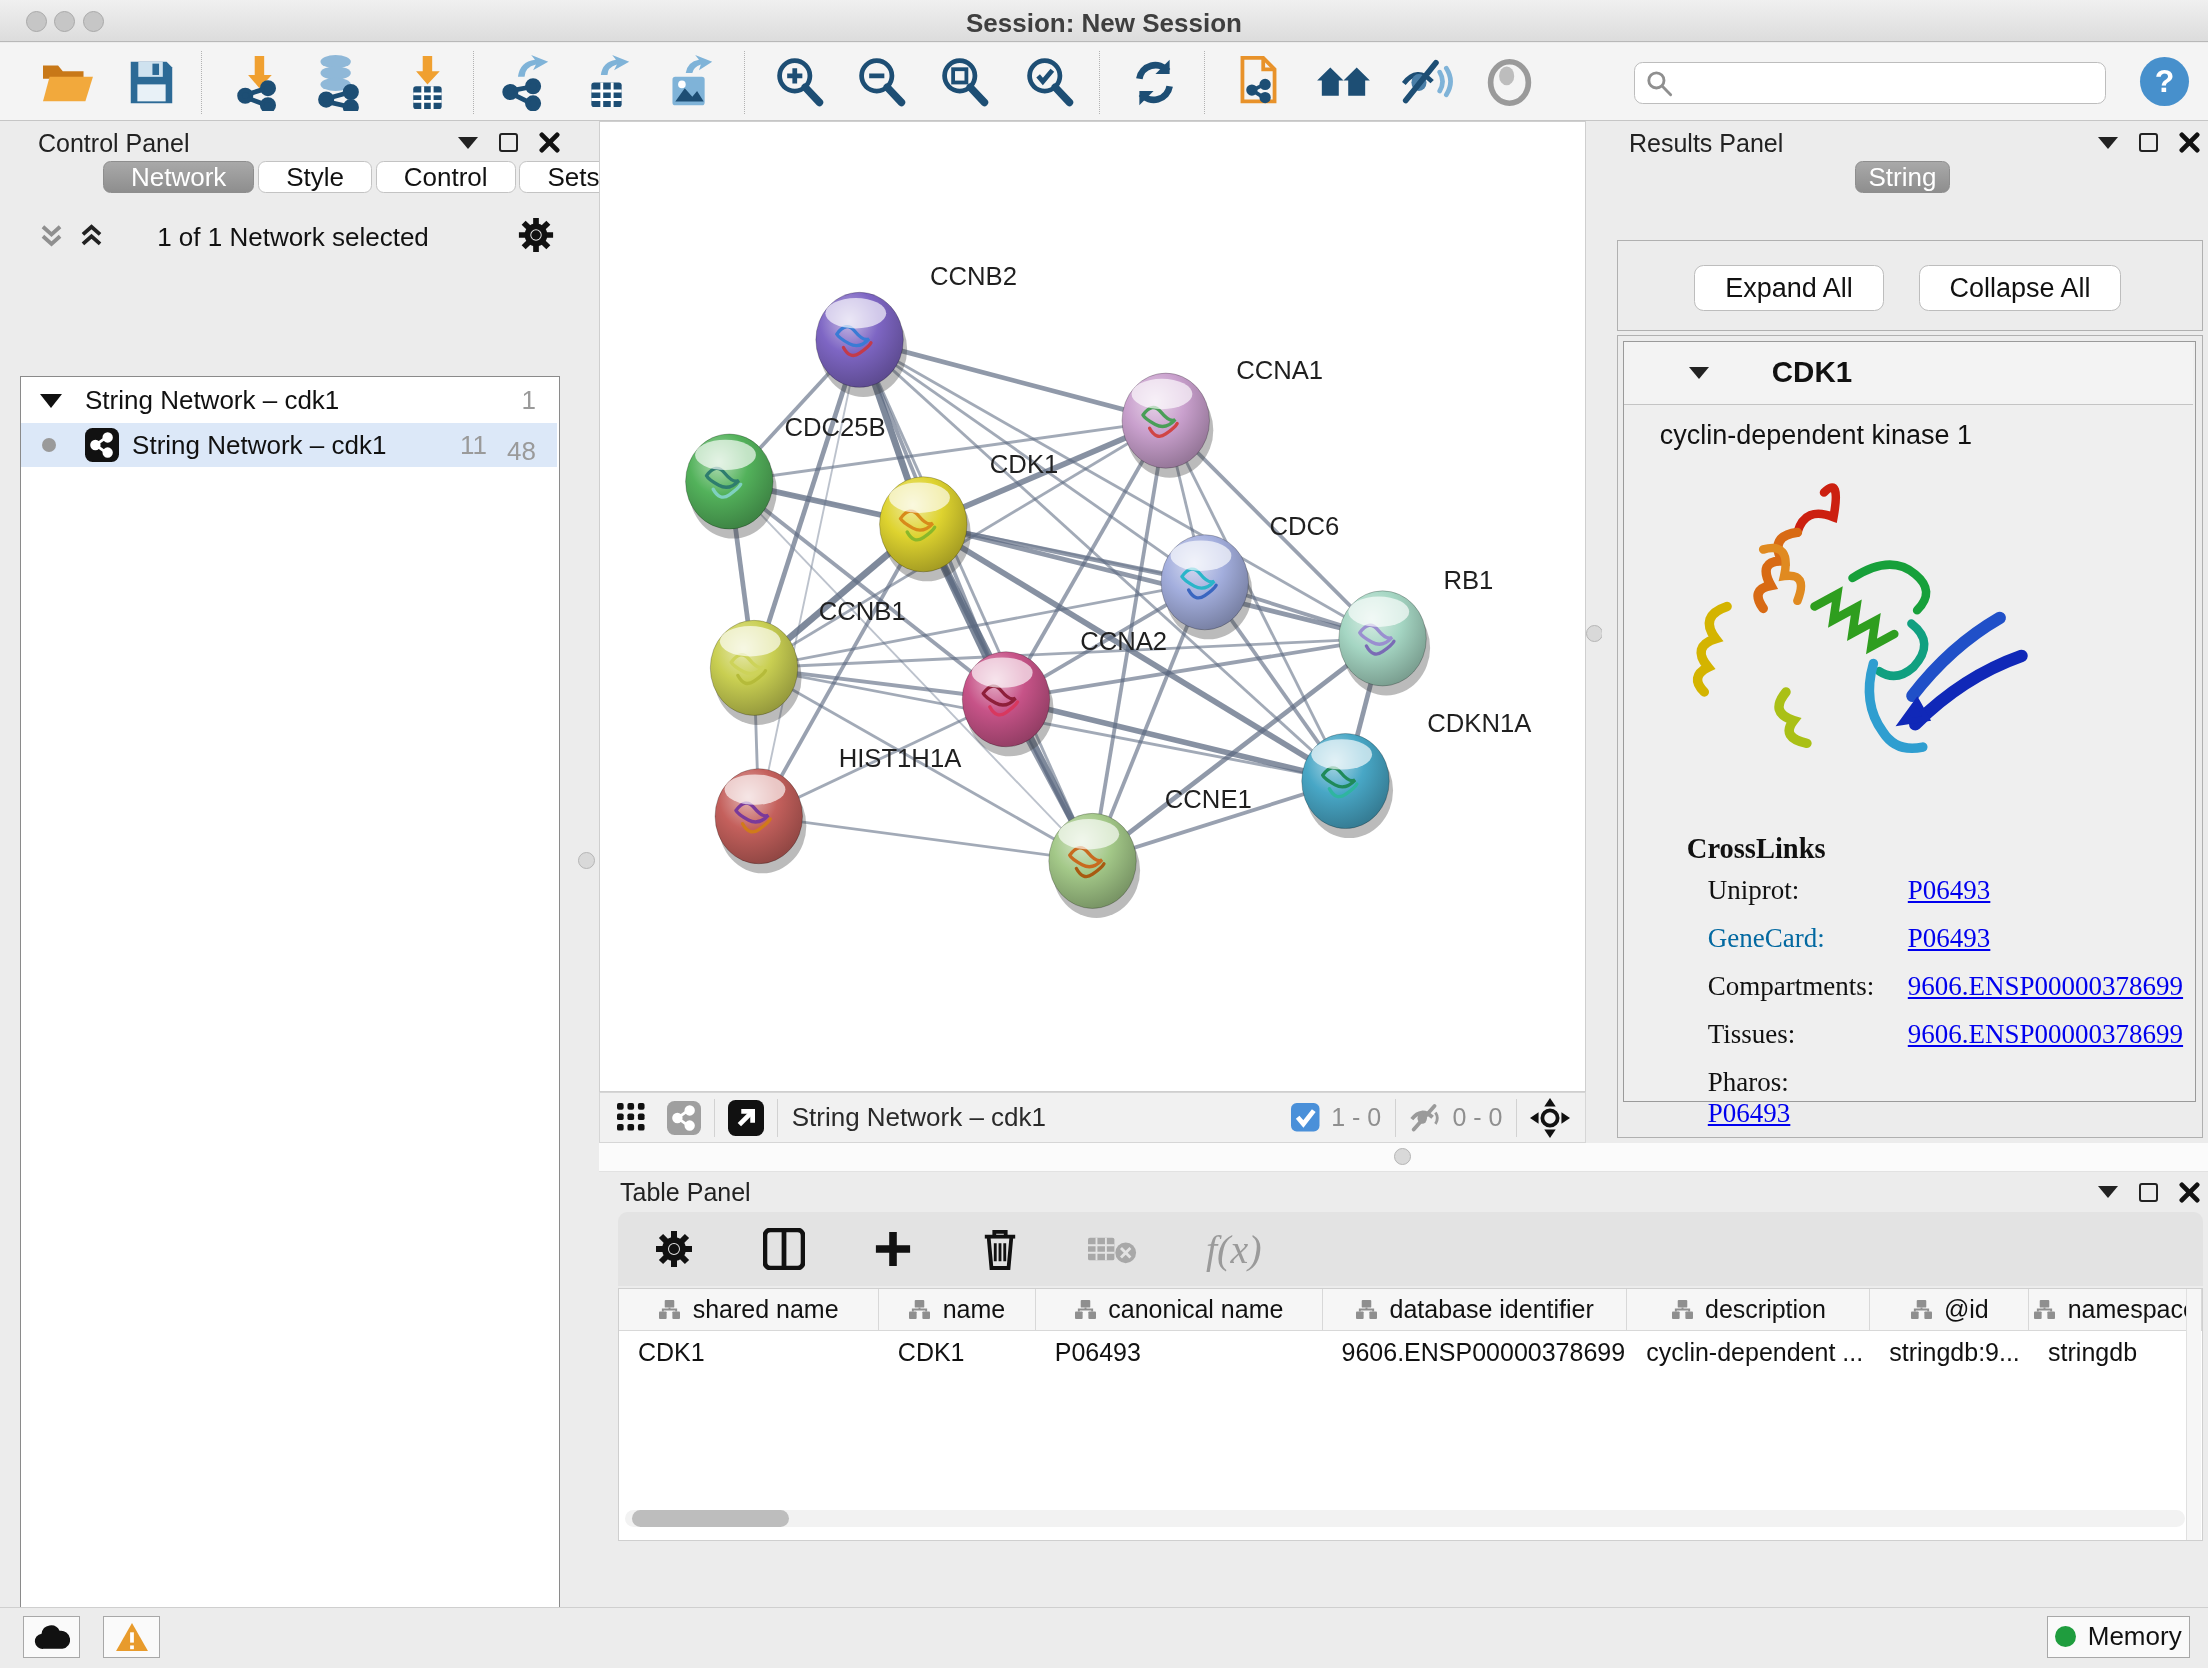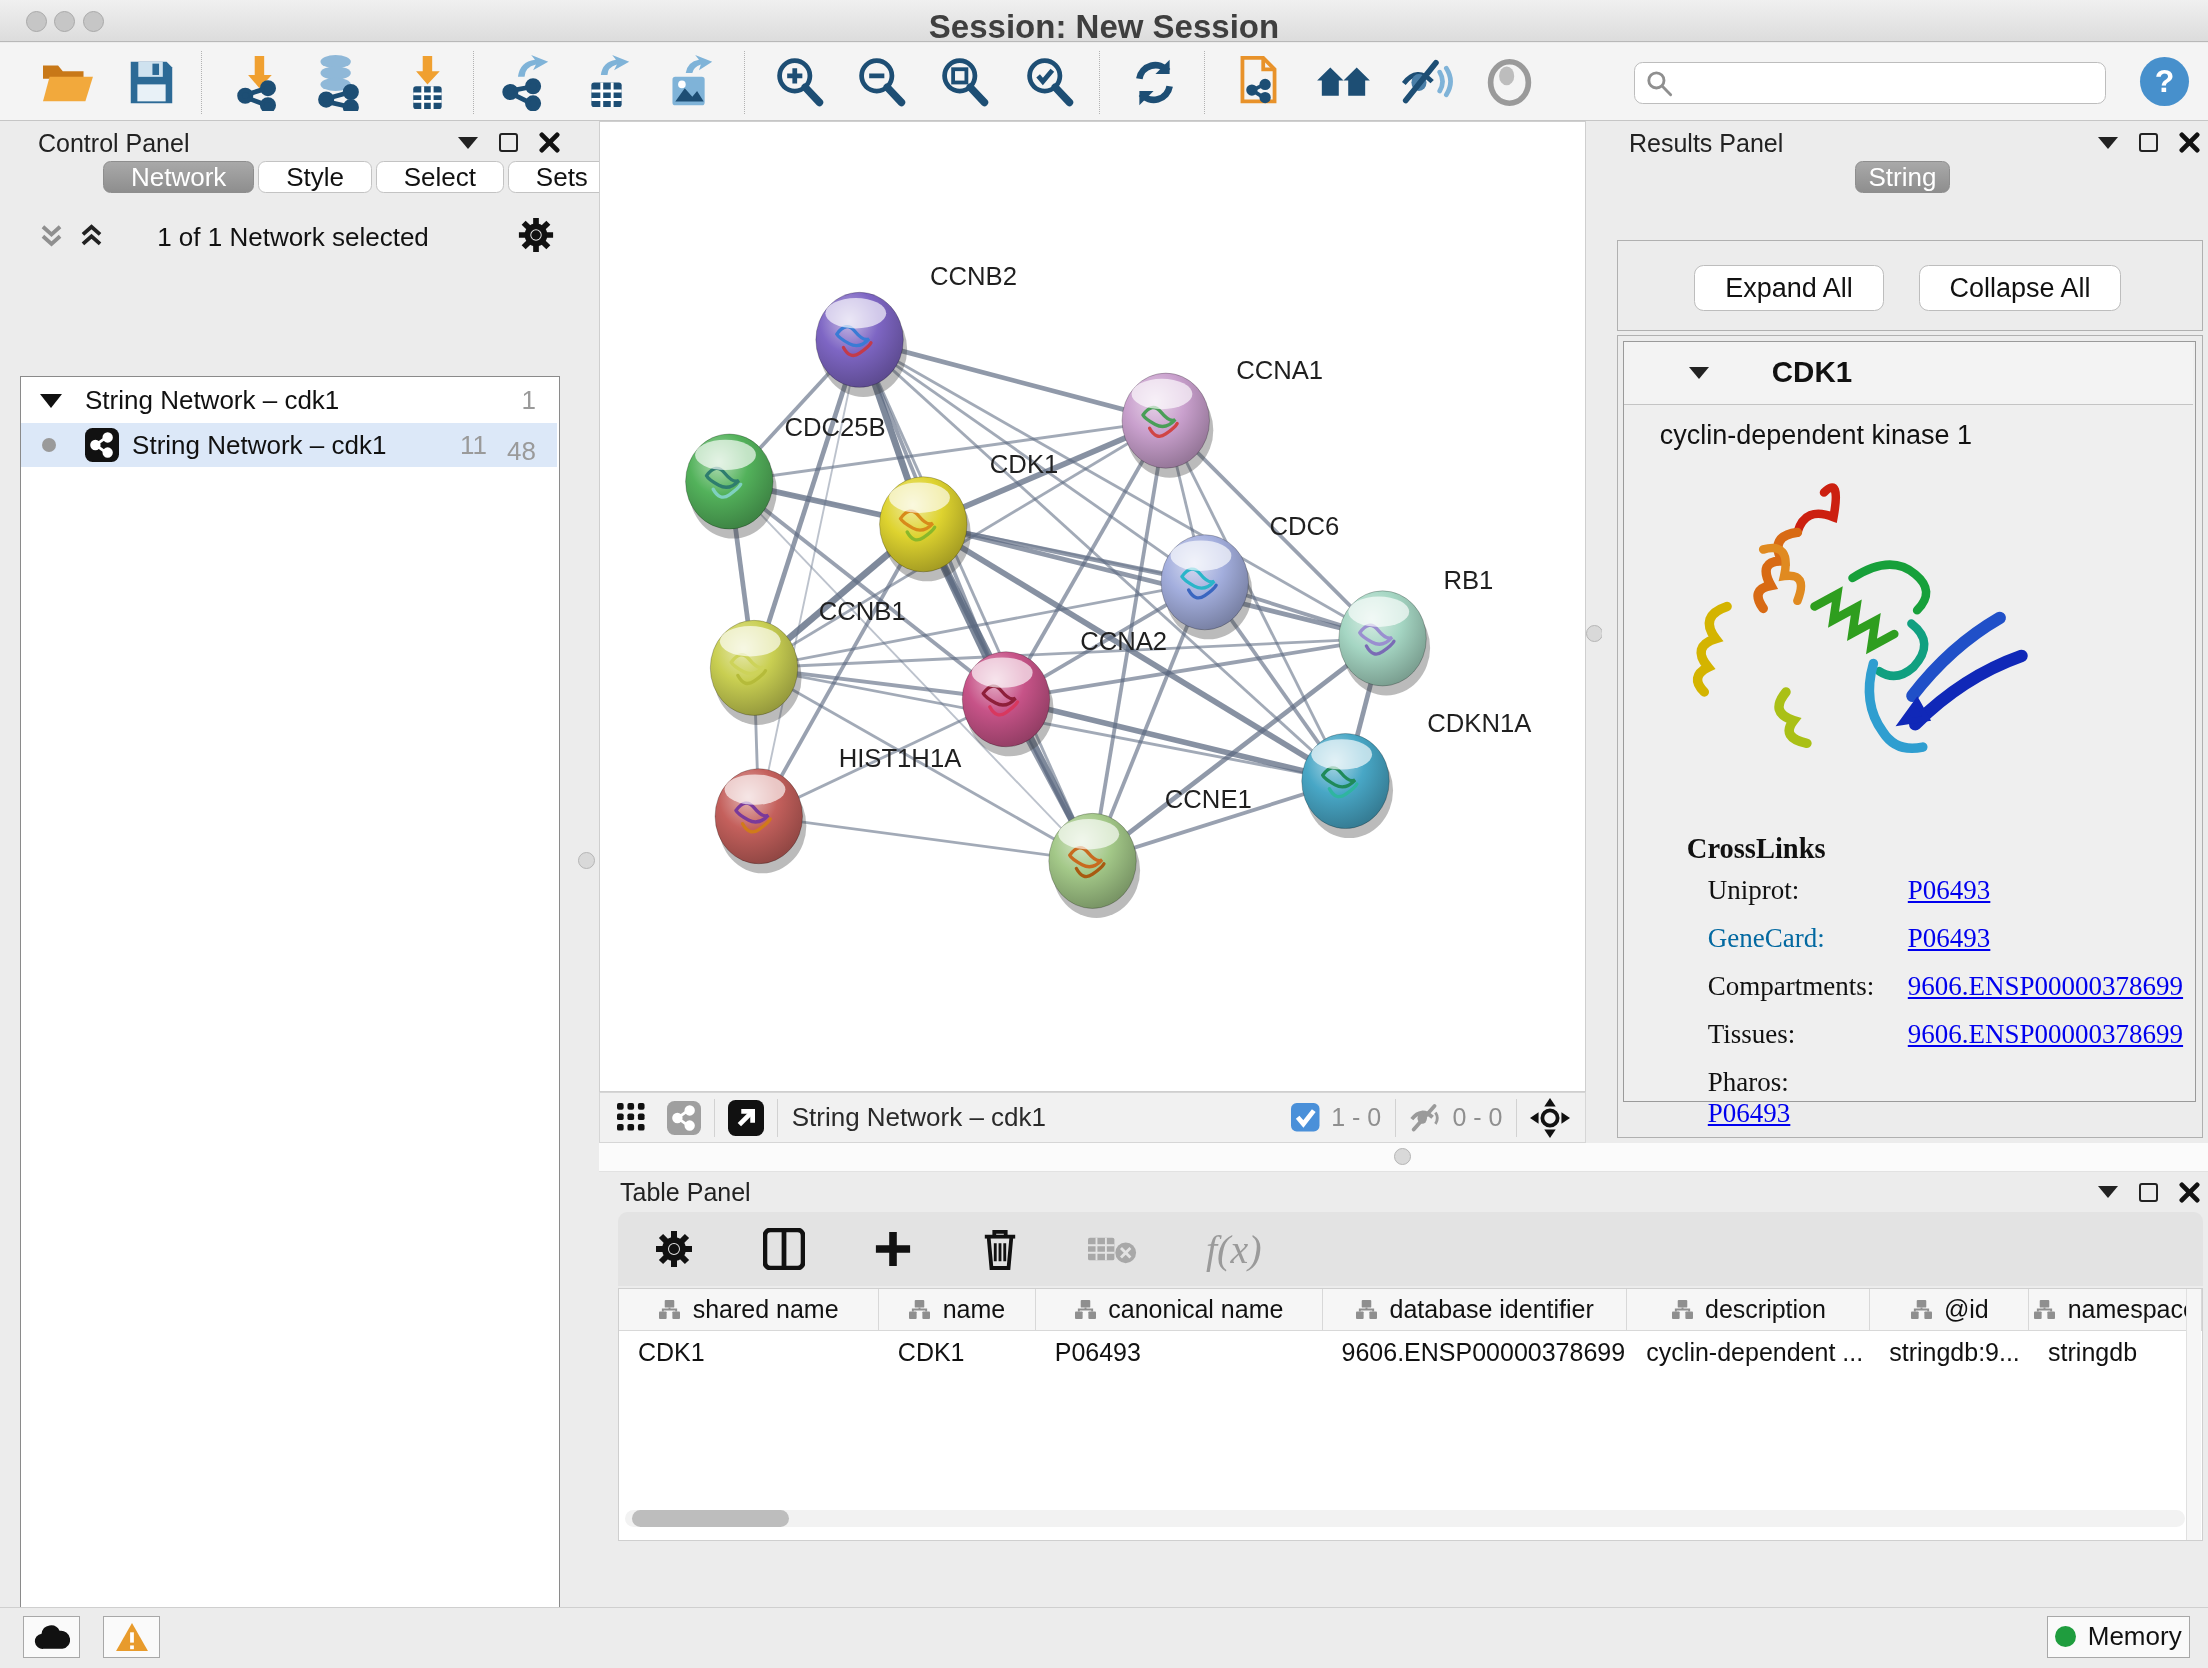--- a/index.html
+++ b/index.html
@@ -2,21 +2,21 @@
 <html style="font-size:15px"><head>
 <meta charset="utf-8">
 <style>
   html,body{margin:0;padding:0;background:#d8d8d8;}
   *{box-sizing:border-box;font-family:"Liberation Sans",sans-serif;}
   #stage{position:relative;width:2208px;height:1668px;background:#ececec;overflow:hidden;}
   .abs{position:absolute;}
   
   #titlebar{left:0;top:0;width:2208px;height:42px;background:linear-gradient(#f0f0f0,#dcdcdc);border-bottom:1px solid #b8b8b8;}
   .traffic{width:21px;height:21px;border-radius:50%;background:#c6c6c6;border:1px solid #a9a9a9;top:10.5px;}
-  #win-title{width:100%;text-align:center;top:7.6px;font-size:33px;color:#3f3f3f;font-weight:700;}
+  #win-title{width:100%;text-align:center;top:7.6px;font-size:26px;color:#3f3f3f;font-weight:700;}
   
   #toolbar{left:0;top:43px;width:2208px;height:78px;background:#f4f4f4;border-bottom:1px solid #c6c6c6;}
   .tbi{top:9.5px;width:61px;height:59px;display:flex;align-items:center;justify-content:center;}
   .tbsep{top:7.6px;width:0;height:63px;border-left:1.9px dotted #b2b2b2;}
   #searchbox{left:1634px;top:19px;width:472px;height:42px;background:#fff;border:1.9px solid #bdbdbd;border-radius:8.6px;display:flex;align-items:center;padding-left:9.5px;}
   #searchbox input{border:none;outline:none;font-size:23px;width:409px;background:transparent;}
   #help-btn{left:2140px;top:54px;width:49px;height:49px;top:14.3px;border-radius:50%;background:#4790cc;color:#fff;font-size:32px;font-weight:700;display:flex;align-items:center;justify-content:center;}
   
   .panel-title{font-size:25px;color:#222;}
   .pim{display:flex;gap:21px;align-items:center;}
@@ -233,21 +233,21 @@
     <div class="abs pim" style="left:458px;top:11.4px;">
       <div class="tri-down"></div>
       <div class="sq"></div>
       <svg width="21" height="21" viewBox="0 0 22 22">
           <path d="M3 3 19 19 M19 3 3 19" stroke="#111" stroke-width="5" stroke-linecap="round"></path>
         </svg>
     </div>
     <div class="abs" id="cp-tabs" style="left:103px;top:40px;display:flex;">
         <div class="tab sel" style="padding: 0px 27px; border-radius: 7.6px; margin-right: 3.8px;">Network</div>
         <div class="tab" style="padding: 0px 27px; border-radius: 7.6px; margin-right: 3.8px;">Style</div>
-        <div class="tab" style="padding: 0px 27px; border-radius: 7.6px; margin-right: 3.8px;">Select</div>
+        <div class="tab" style="padding: 0px 27px; border-radius: 7.6px; margin-right: 3.8px;">Control</div>
         <div class="tab" style="padding: 0px 27px; border-radius: 7.6px; margin-right: 3.8px;">Sets</div>
       </div>
 
     <div class="abs" style="left:38px;top:101px;">
       <svg width="27" height="28.5" viewBox="0 0 28 30">
           <g fill="none" stroke="#8f8f8f" stroke-width="4">
             <path d="M5 5 l9 8 9-8"></path>
             <path d="M5 15 l9 8 9-8"></path>
           </g>
         </svg>

